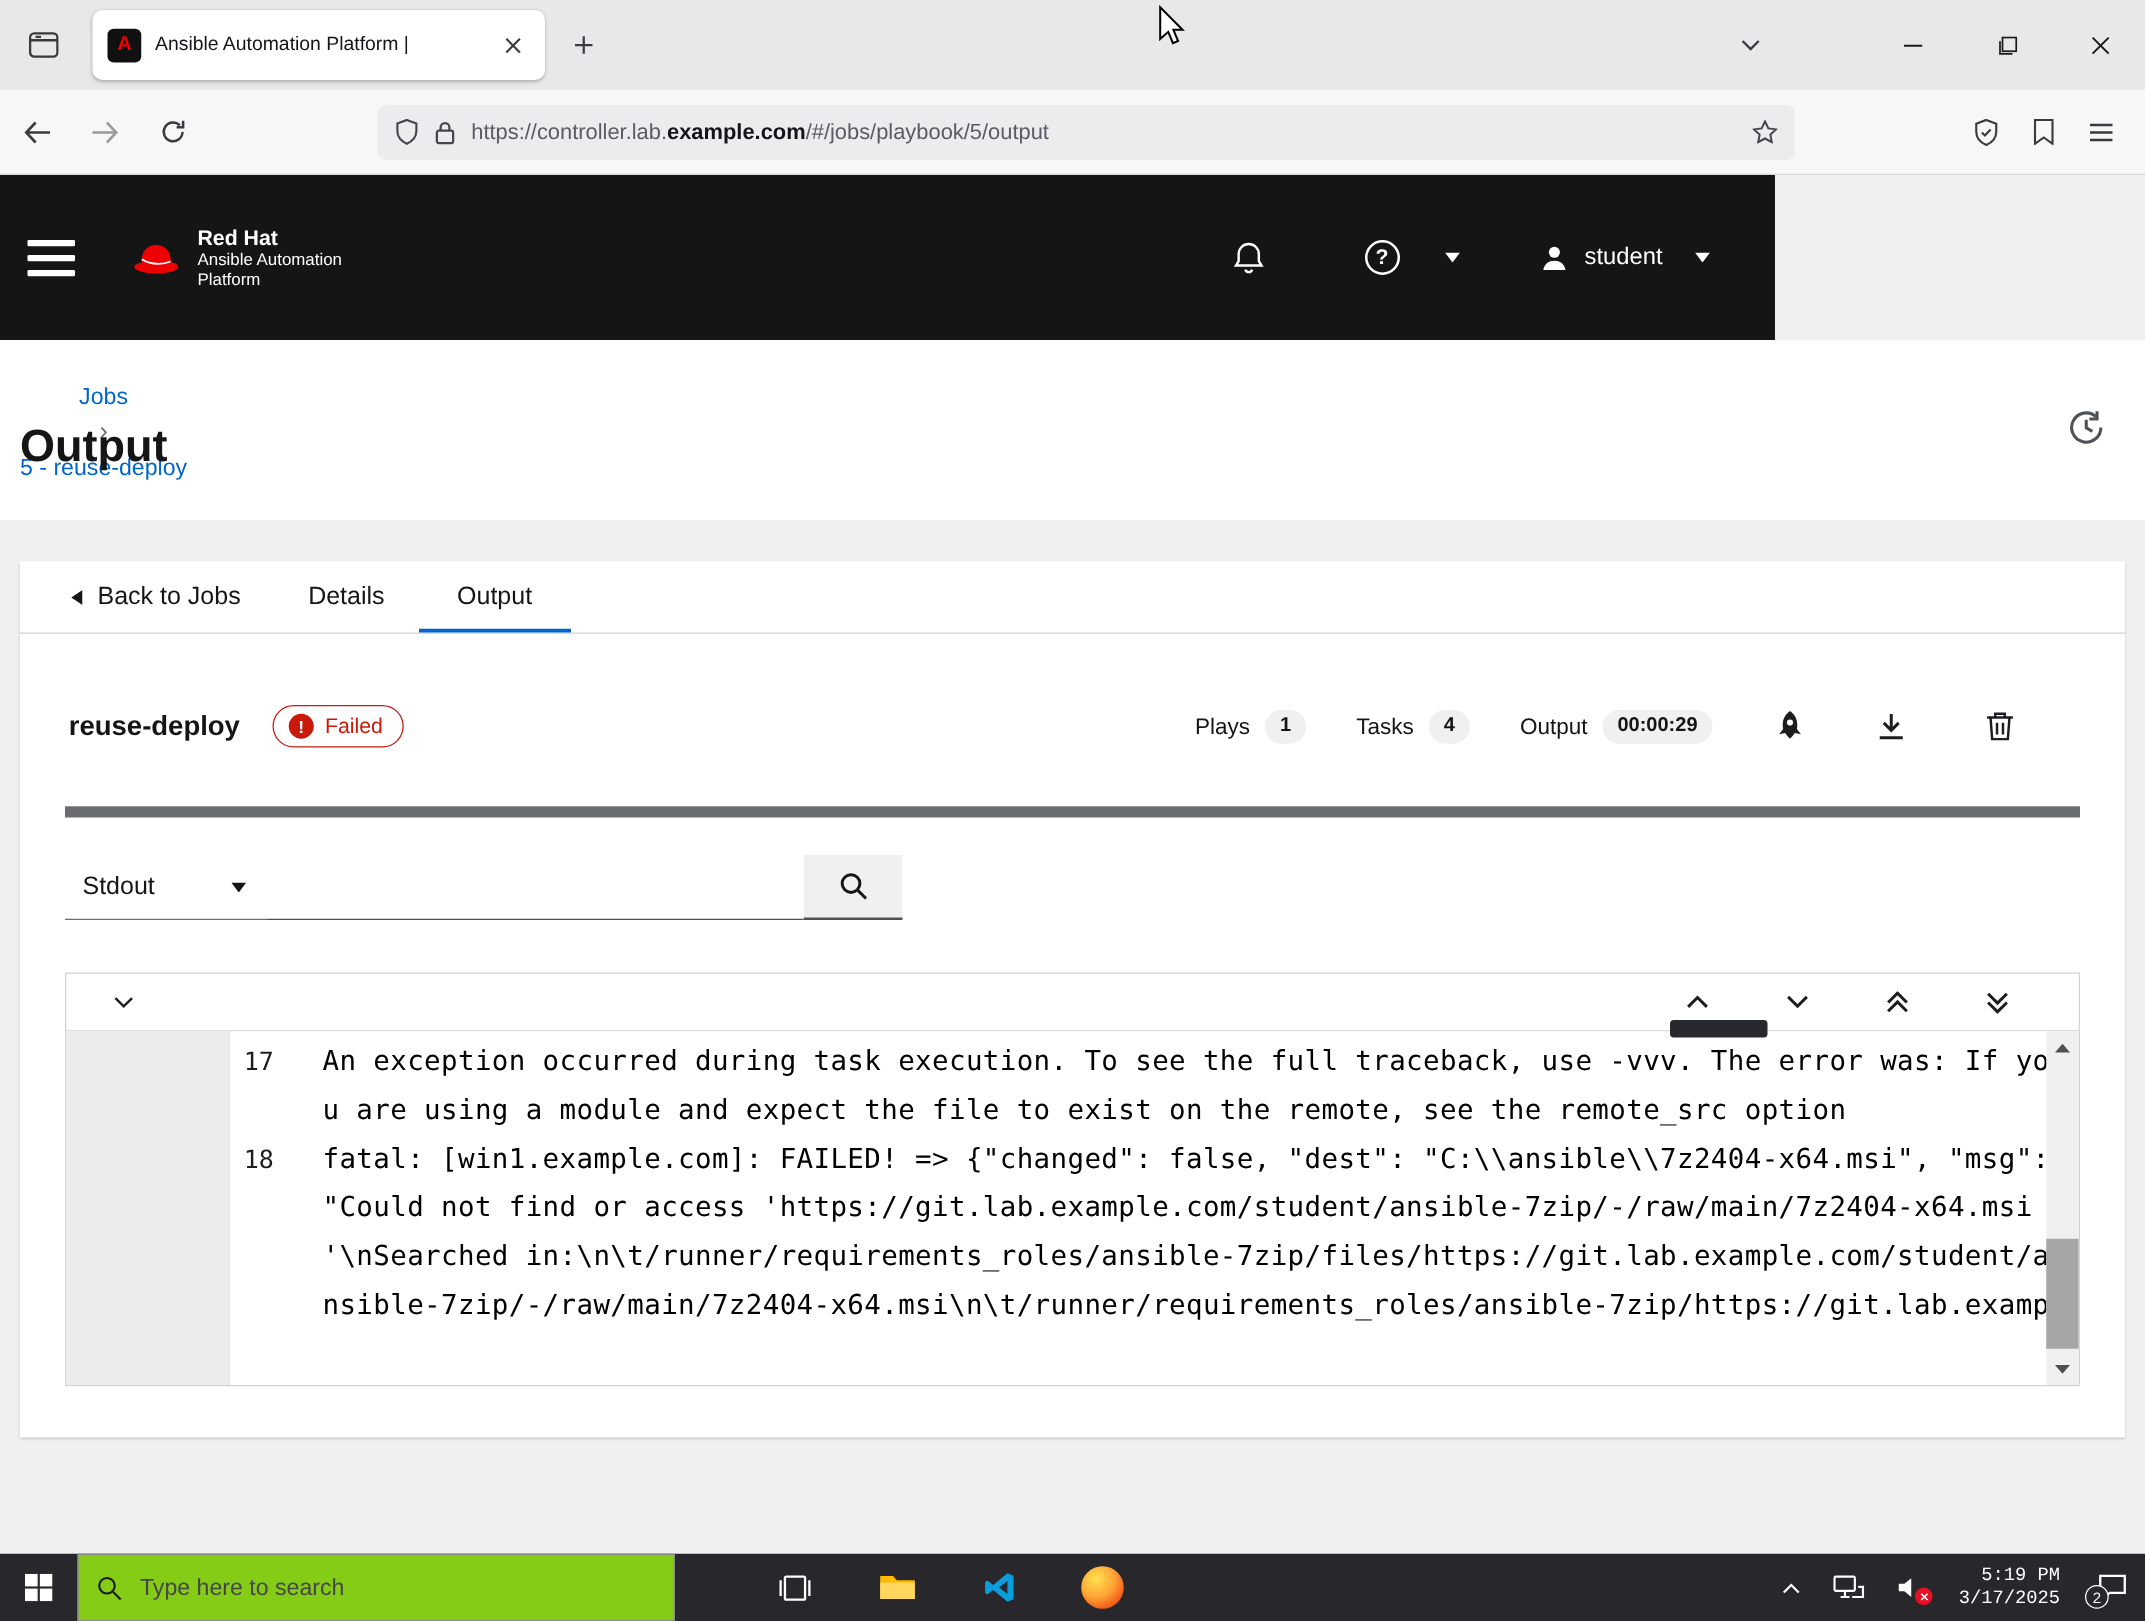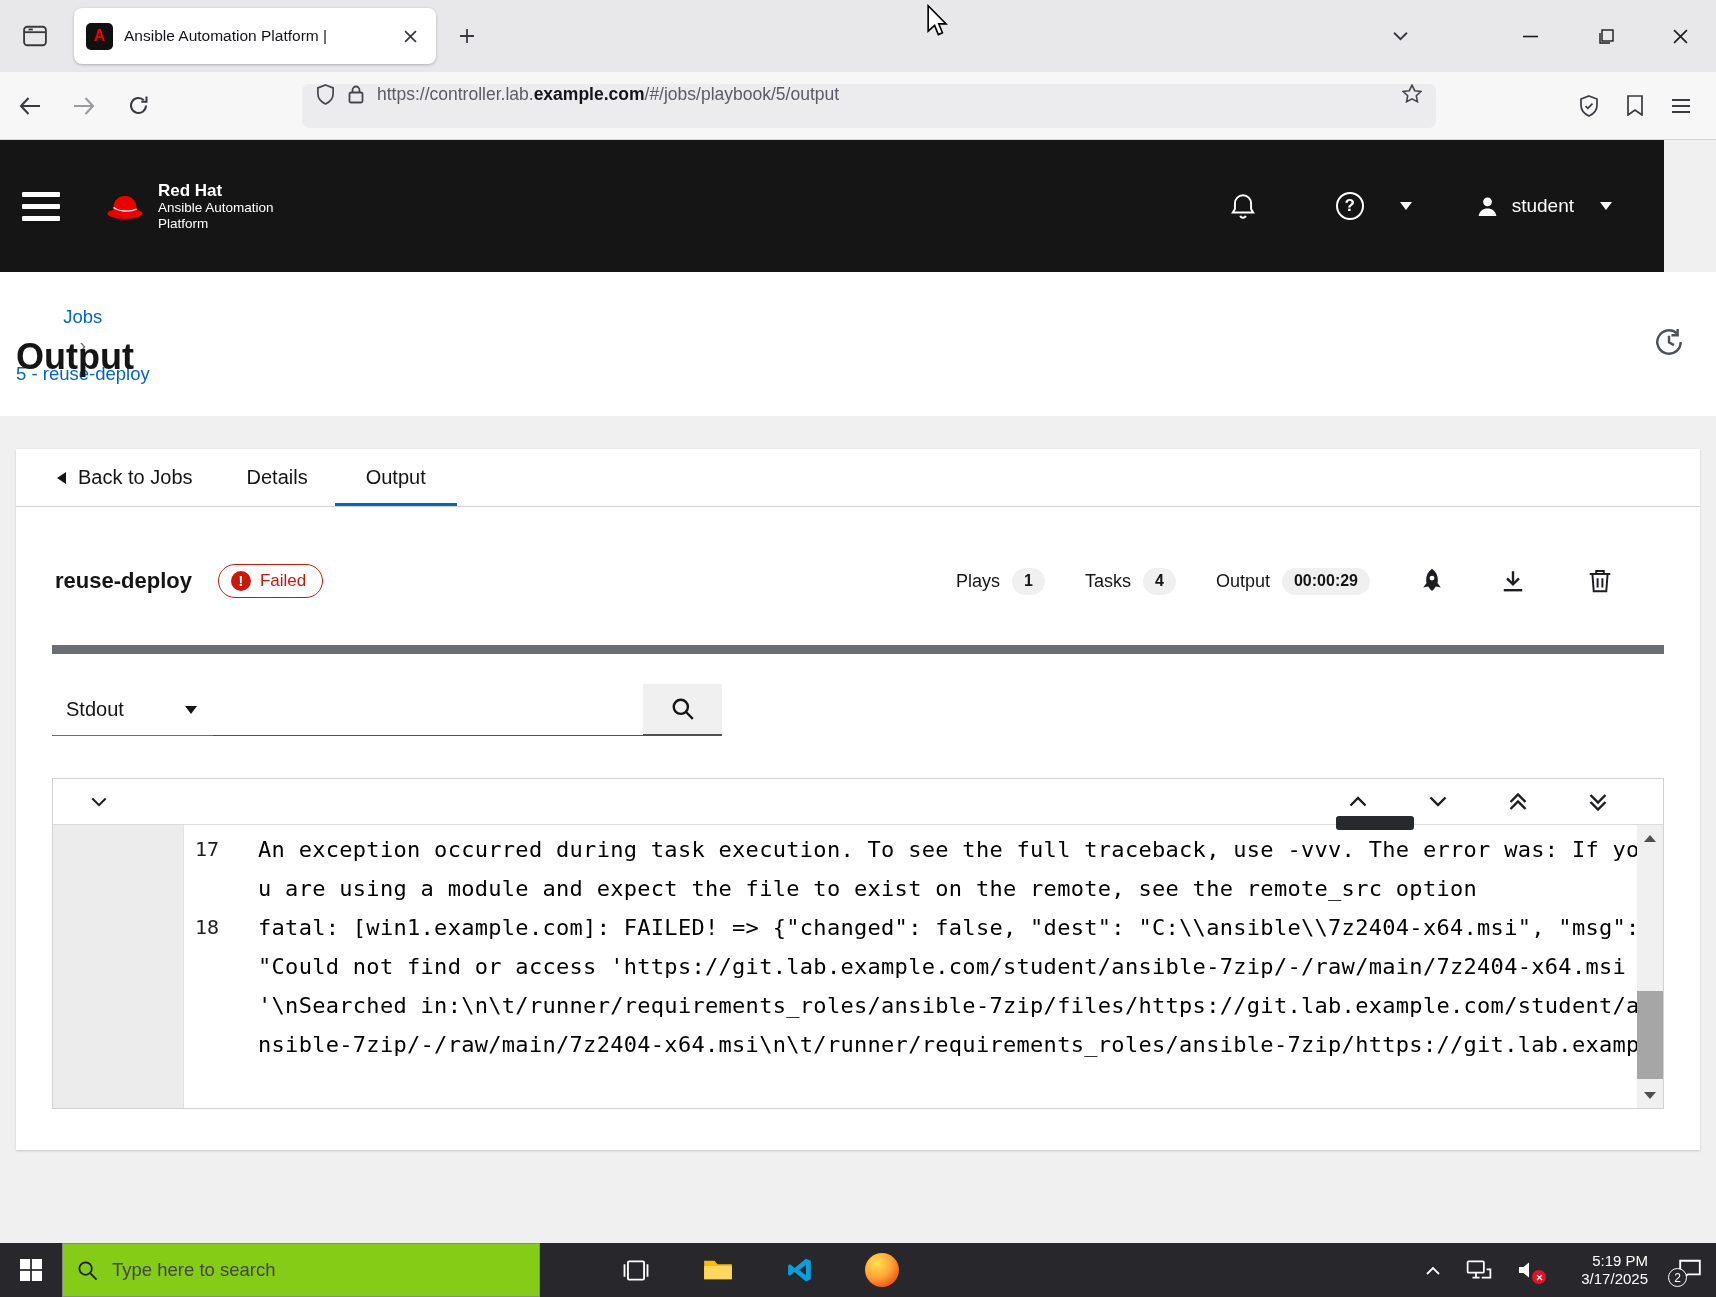--- a/index.html
+++ b/index.html
@@ -17,31 +17,31 @@
   .newtab { width:42px; height:42px; margin-left:10px; color:#39393f; display:flex; align-items:center; justify-content:center; border-radius:6px; }
   .tb-spacer { flex:1; }
   .tablist-btn { width:44px; height:44px; display:flex; align-items:center; justify-content:center; color:#39393f; margin-right:70px; }
   .cap { width:76px; height:72px; display:flex; align-items:center; justify-content:center; color:#1b1b1b; }
   .cap.close { width:72px; }
 
   
   .urlrow { position:absolute; top:72px; left:0; width:1716px; height:68px; background:#f7f7f8; border-bottom:1px solid #d5d5d8; display:flex; align-items:center; }
   .navbtn { width:48px; height:48px; margin-left:6px; display:flex; align-items:center; justify-content:center; color:#3a3a40; border-radius:6px; }
   .navbtn.dim { color:#9a9aa2; }
-  .urlbar { height:44px; flex:1; margin-left:140px; margin-right:130px; background:#ececef; border-radius:7px; display:flex; align-items:flex-start; padding:0 14px; }
+  .urlbar { height:44px; flex:1; margin-left:140px; margin-right:130px; background:#ececef; border-radius:7px; display:flex; align-items:center; padding:0 14px; }
   .urlbar .ic { color:#45454d; margin-right:13px; flex-shrink:0; }
   .url-text { flex:1; font-size:17.5px; white-space:nowrap; overflow:hidden; }
   .url-text .u-dim { color:#5b5b66; }
   .url-text .u-host { color:#15141a; font-weight:700; }
   .url-star { color:#45454d; flex-shrink:0; }
   .right-ic { width:46px; height:46px; display:flex; align-items:center; justify-content:center; color:#3a3a40; }
   .right-ic:last-child { margin-right:12px; }
 
   
-  .masthead { position:absolute; top:140px; left:0; width:1664px; height:132px; background:#151515; display:flex; align-items:center; color:#fff; }
+  .masthead { position:absolute; top:140px; left:0; width:1420px; height:132px; background:#151515; display:flex; align-items:center; color:#fff; }
   .nav-toggle { margin-left:22px; width:44px; display:flex; flex-direction:column; gap:7px; cursor:pointer; }
   .nav-toggle i { display:block; height:5px; background:#fff; border-radius:1px; width:38px; }
   .brand { display:flex; align-items:center; margin-left:38px; gap:12px; }
   .brand-text .b1 { font-size:17px; font-weight:700; line-height:19px; }
   .brand-text .b2 { font-size:13.5px; line-height:16px; font-weight:400; }
   .mh-right { margin-left:auto; display:flex; align-items:center; padding-right:52px; }
   .help-circle { width:28px; height:28px; border:2px solid #fff; border-radius:50%; display:flex; align-items:center; justify-content:center; font-size:17px; font-weight:700; }
   .mh-user-name { font-size:19px; margin-left:13px;text-align:center; }
 
   
@@ -106,21 +106,21 @@
   .taskbar { position:absolute; top:1243px; left:0; width:1716px; height:54px; background:#28282c; display:flex; align-items:center; color:#fff; }
   .tb-start { width:62px; height:54px; display:flex; align-items:center; justify-content:center; cursor:pointer; }
   .tb-search { width:478px; height:54px; background:#84cc16; border:1px solid #8a8a8a; display:flex; align-items:center; padding-left:14px; gap:14px; }
   .tb-search input { border:none; outline:none; font-size:18.5px; color:#1c1c1c; width:360px; font-family:"Liberation Sans", sans-serif; background:transparent; }
   .tb-search input::placeholder { color:#464646; opacity:1; }
   .tb-icons { display:flex; margin-left:66px; gap:22px; }
   .tb-app { width:60px; height:54px; display:flex; align-items:center; justify-content:center; cursor:pointer; }
   .ff-circle { width:34px; height:34px; border-radius:50%; background:radial-gradient(circle at 35% 30%, #ffe14d 0%, #ffa436 45%, #f25c19 75%, #d64f16 100%); }
   .tb-tray { margin-left:auto; display:flex; align-items:center; padding-right:14px; }
   .tray-btn { display:flex; align-items:center; justify-content:center; cursor:pointer; position:relative; }
-  .tn { margin-left:26px; } .tv { margin-left:24px; } .tc { margin-left:20px; } .ta { margin-left:30px; }
+  .tn { margin-left:26px; } .tv { margin-left:24px; } .tc { margin-left:20px;font-family:Liberation Mono, monospace; } .ta { margin-left:30px; }
   .clock { text-align:right; font-size:15px; line-height:18px; width:88px; }
   .vol-x { position:absolute; right:-6px; bottom:-4px; width:14px; height:14px; background:#e81123; border-radius:50%; display:flex; align-items:center; justify-content:center; }
   .ac-badge { position:absolute; left:-10px; bottom:-5px; width:19px; height:19px; border:1.5px solid #fff; background:#28282c; border-radius:50%; font-size:12px; display:flex; align-items:center; justify-content:center; }
 
   
   .cursor { position:absolute; left:925px; top:4px; z-index:50; }
 </style>
 </head>
 <body>
 

